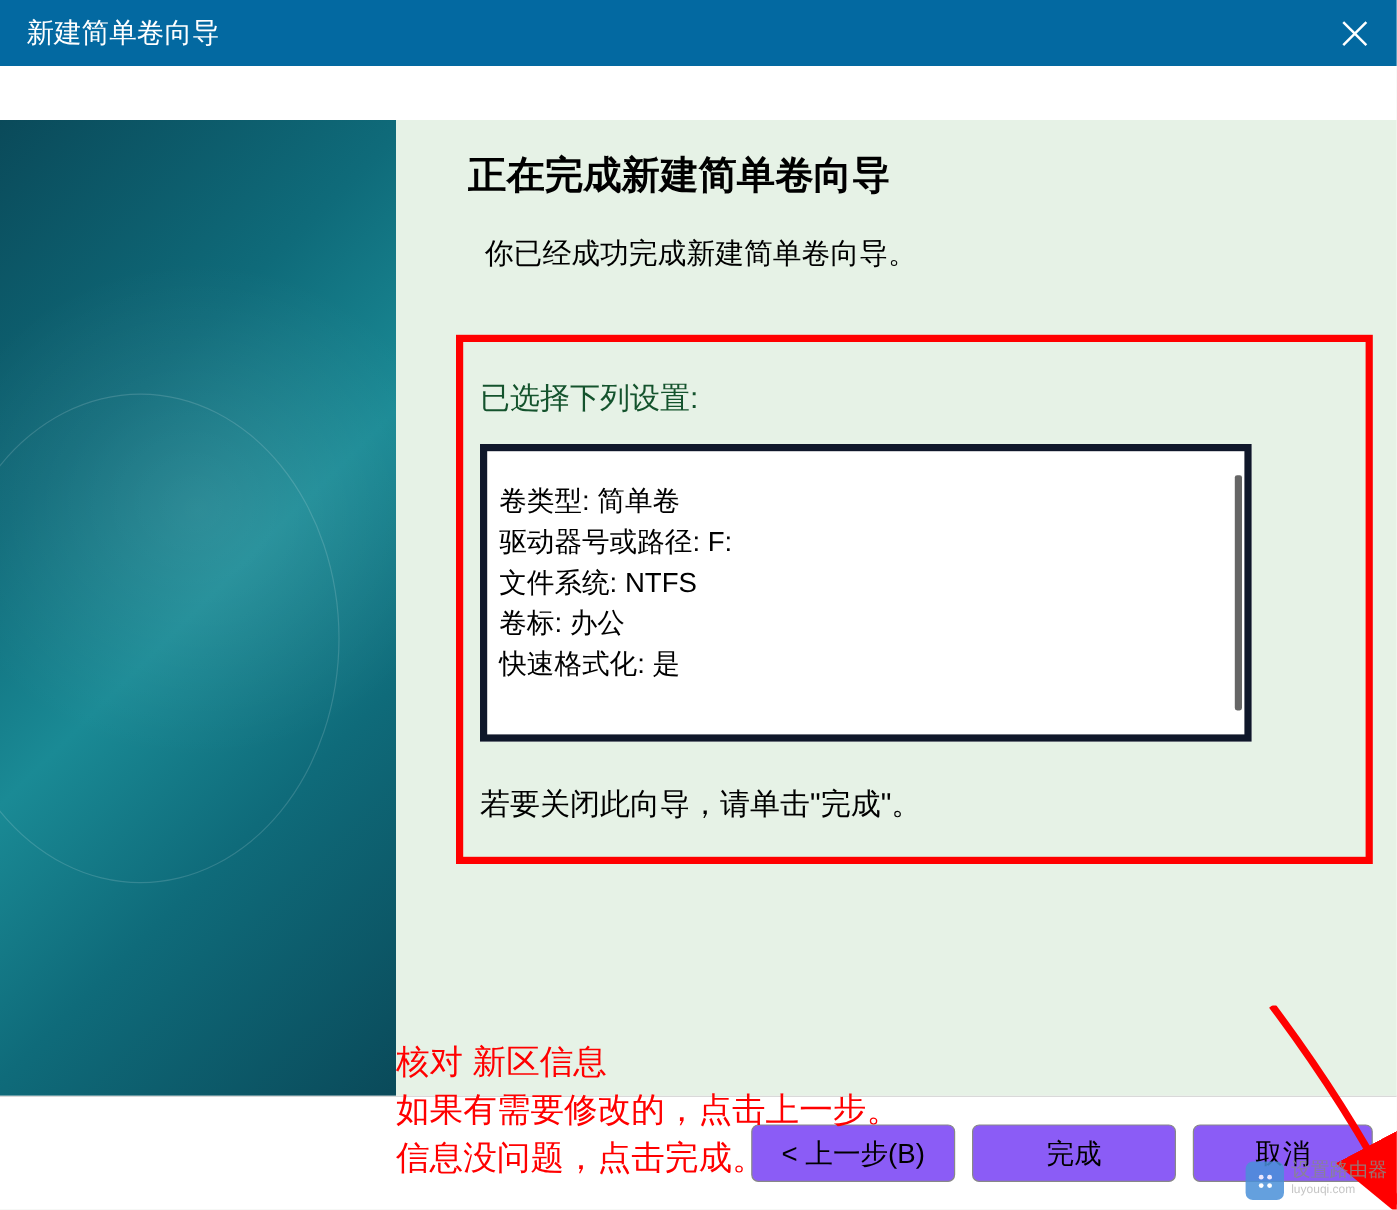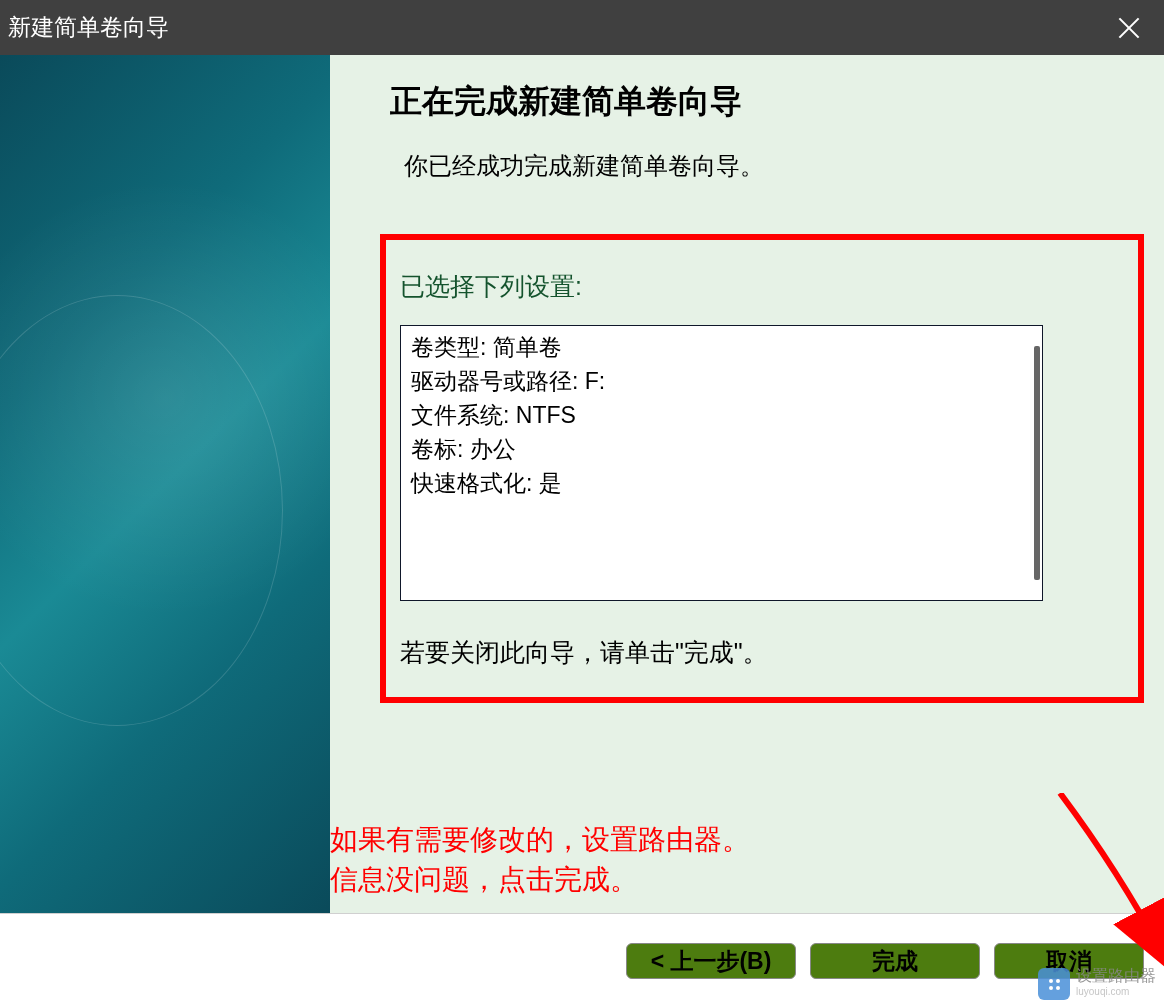--- a/index.html
+++ b/index.html
@@ -17,25 +17,25 @@
     }
     .window {
       width: 1164px;
       height: 1008px;
       background: #ffffff;
       display: flex;
       flex-direction: column;
     }
     .titlebar {
       height: 55px;
-      background: #404040;
+      background: #0369a1;
       display: flex;
       align-items: center;
       justify-content: space-between;
-      padding-left: 8px;
+      padding-left: 22px;
       color: #ffffff;
     }
     .titlebar-title {
       font-size: 23px;
       font-weight: 400;
     }
     .close-btn {
       width: 70px;
       height: 55px;
       display: flex;
@@ -44,20 +44,21 @@
       cursor: pointer;
     }
     .close-btn svg {
       width: 22px;
       height: 22px;
     }
     .body-area {
       flex: 1;
       display: flex;
       background: #ffffff;
+      margin-top: 45px;
     }
     .side-panel {
       width: 330px;
       height: 100%;
       position: relative;
       background: linear-gradient(135deg, #0a4a5a 0%, #0f6b7a 30%, #1a8a95 50%, #0f6b7a 70%, #0a4a5a 100%);
       overflow: hidden;
     }
     .side-panel::before {
       content: '';
@@ -105,25 +106,25 @@
       top: -90px;
       left: 18px;
     }
     .settings-label {
       font-size: 25px;
       color: #14532d;
       margin-bottom: 22px;
       margin-top: 22px;
     }
     .settings-box {
-      border: 1px solid #0f172a;
-      background: #ffffff;
-      height: 276px;
-      position: relative;
-      padding: 4px 10px;
+      border: 6px solid #0f172a;
+      background: #ffffff;
+      height: 248px;
+      position: relative;
+      padding: 24px 10px;
       overflow: hidden;
     }
     .settings-box .line {
       font-size: 23px;
       color: #000000;
       line-height: 34px;
     }
     .scroll-indicator {
       position: absolute;
       right: 2px;
@@ -157,32 +158,31 @@
       background: #ffffff;
       border-top: 1px solid #d0d0d0;
       display: flex;
       align-items: center;
       justify-content: flex-end;
       padding-right: 20px;
       gap: 14px;
     }
     .btn {
       min-width: 170px;
-      height: 36px;
-      background: #4d7c0f;
+      height: 48px;
+      background: #8b5cf6;
       border: 1px solid #888888;
       border-radius: 6px;
       font-size: 23px;
       font-family: inherit;
       color: #000000;
       cursor: pointer;
       display: flex;
       align-items: center;
       justify-content: center;
-      font-weight: bold;
     }
     .btn.cancel {
       min-width: 150px;
     }
     .watermark {
       position: absolute;
       right: 8px;
       bottom: 8px;
       display: flex;
       align-items: flex-end;
@@ -256,21 +256,22 @@
           <div class="line">文件系统: NTFS</div>
           <div class="line">卷标: 办公</div>
           <div class="line">快速格式化: 是</div>
           <div class="scroll-indicator"></div>
         </div>
 
         <div class="close-hint">若要关闭此向导，请单击"完成"。</div>
       </div>
 
       <div class="annotations">
-        <div>如果有需要修改的，设置路由器。</div>
+        <div>核对 新区信息</div>
+        <div>如果有需要修改的，点击上一步。</div>
         <div>信息没问题，点击完成。</div>
       </div>
 
       <svg class="arrow-svg" width="220" height="200">
         <defs>
           <marker id="arrowhead" markerWidth="12" markerHeight="12" refX="9" refY="5" orient="auto">
             <polygon points="0 0, 12 5, 0 10" fill="#ff0000"></polygon>
           </marker>
         </defs>
         <path d="M 50 0 Q 110 80 155 165" stroke="#ff0000" stroke-width="6" fill="none" marker-end="url(#arrowhead)"></path>

